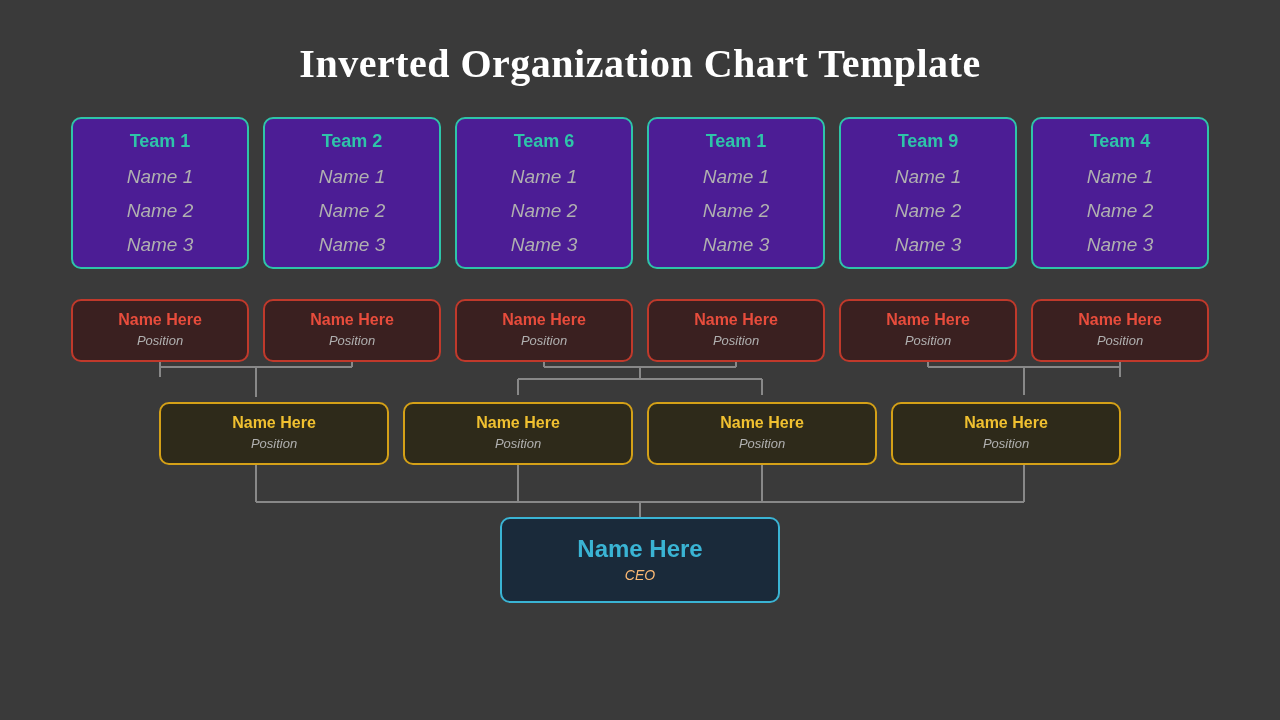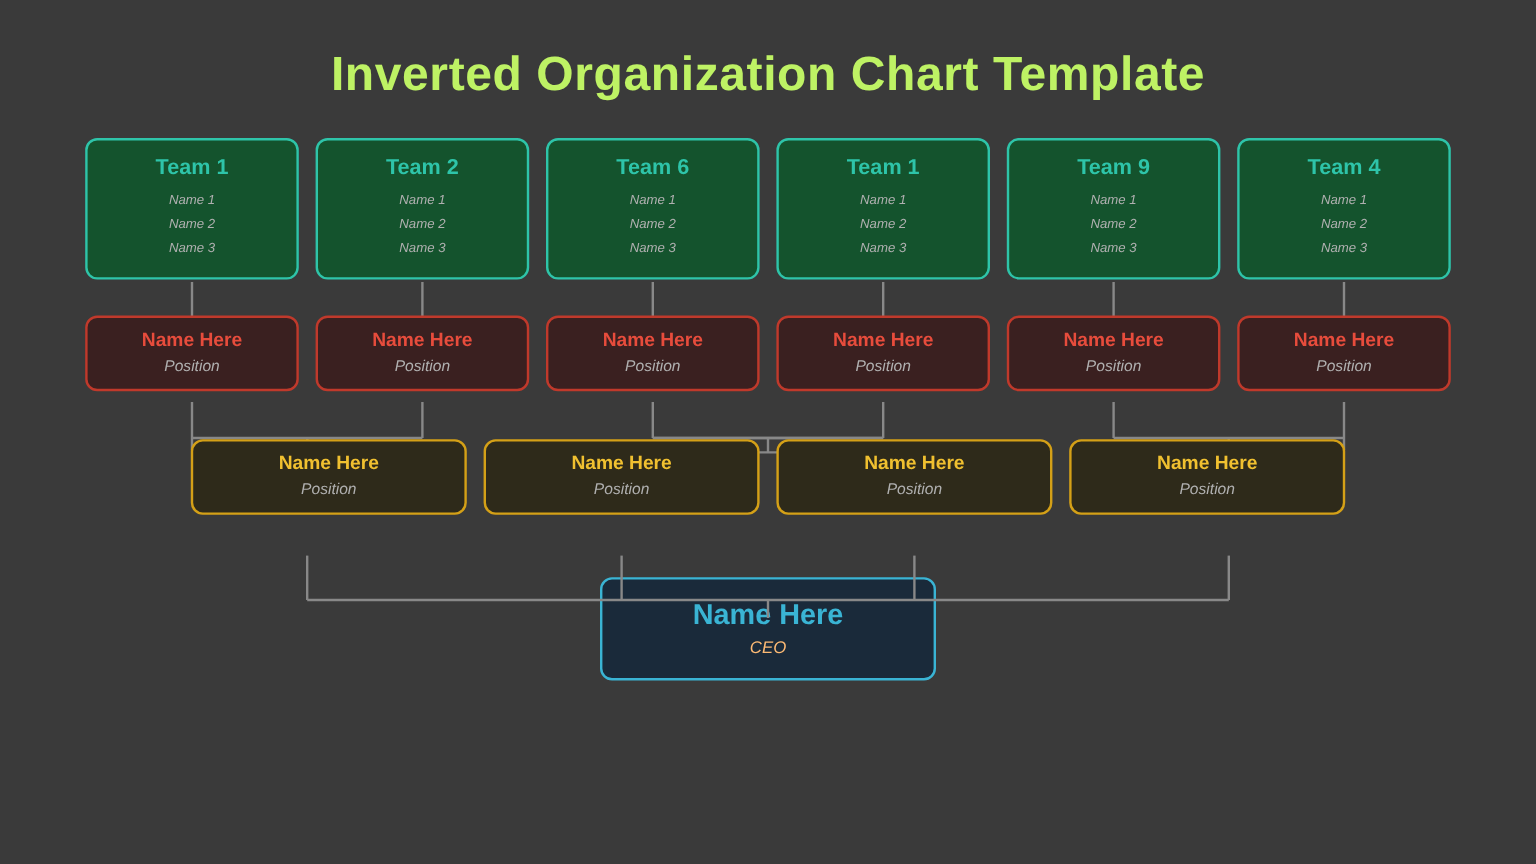--- a/index.html
+++ b/index.html
@@ -9,58 +9,59 @@
       height: 720px;
       background-color: #3a3a3a;
       font-family: 'Arial', sans-serif;
       overflow: hidden;
       display: flex;
       flex-direction: column;
       align-items: center;
     }
 
     .page-title {
-      color: #bef264;
+      color: #ffffff;
       font-size: 40px;
       font-weight: 800;
       text-align: center;
       margin-top: 40px;
       margin-bottom: 30px;
       letter-spacing: 0.5px;
+      font-family: Liberation Serif, serif;
     }
 
     .chart-container {
       display: flex;
       flex-direction: column;
       align-items: center;
       width: 100%;
       padding: 0 40px;
       position: relative;
     }
 
     .team-box {
-      background-color: #14532d;
+      background-color: #4c1d95;
       border: 2px solid #2ec4a9;
       border-radius: 10px;
       width: 178px;
-      padding: 12px 10px 14px;
+      padding: 12px 10px 4px;
       text-align: center;
       position: relative;
     }
 
     .team-box .team-name {
       color: #2ec4a9;
       font-size: 18px;
       font-weight: 700;
       margin-bottom: 8px;
     }
 
     .team-box .member {
       color: #b0b0b0;
-      font-size: 11px;
+      font-size: 19px;
       font-style: italic;
       line-height: 1.8;
     }
 
     .name-box-red {
       background-color: #3a2020;
       border: 2px solid #c0392b;
       border-radius: 10px;
       width: 178px;
       padding: 10px 10px 12px;

